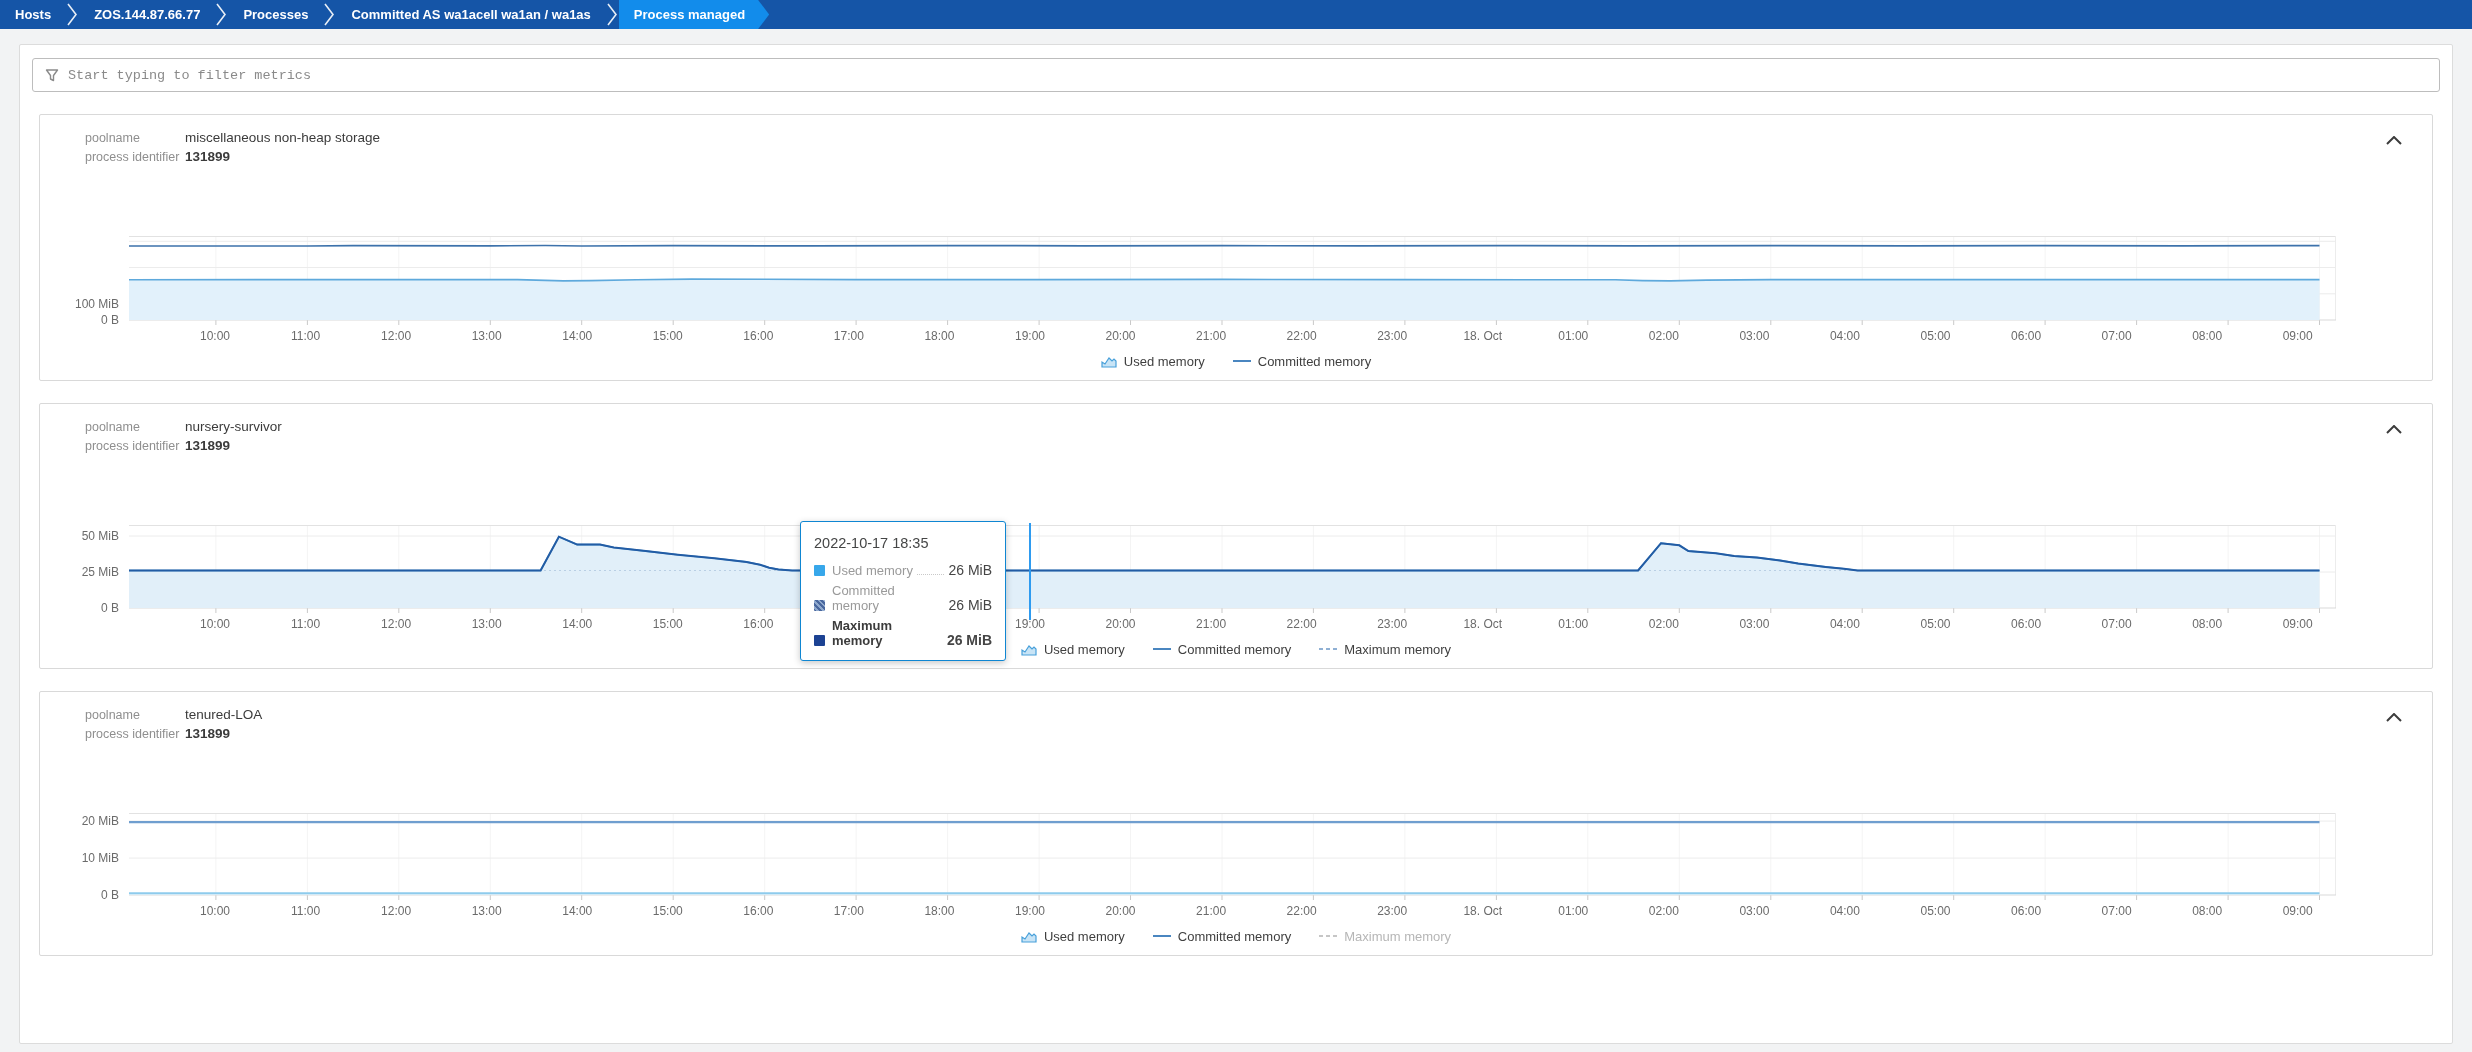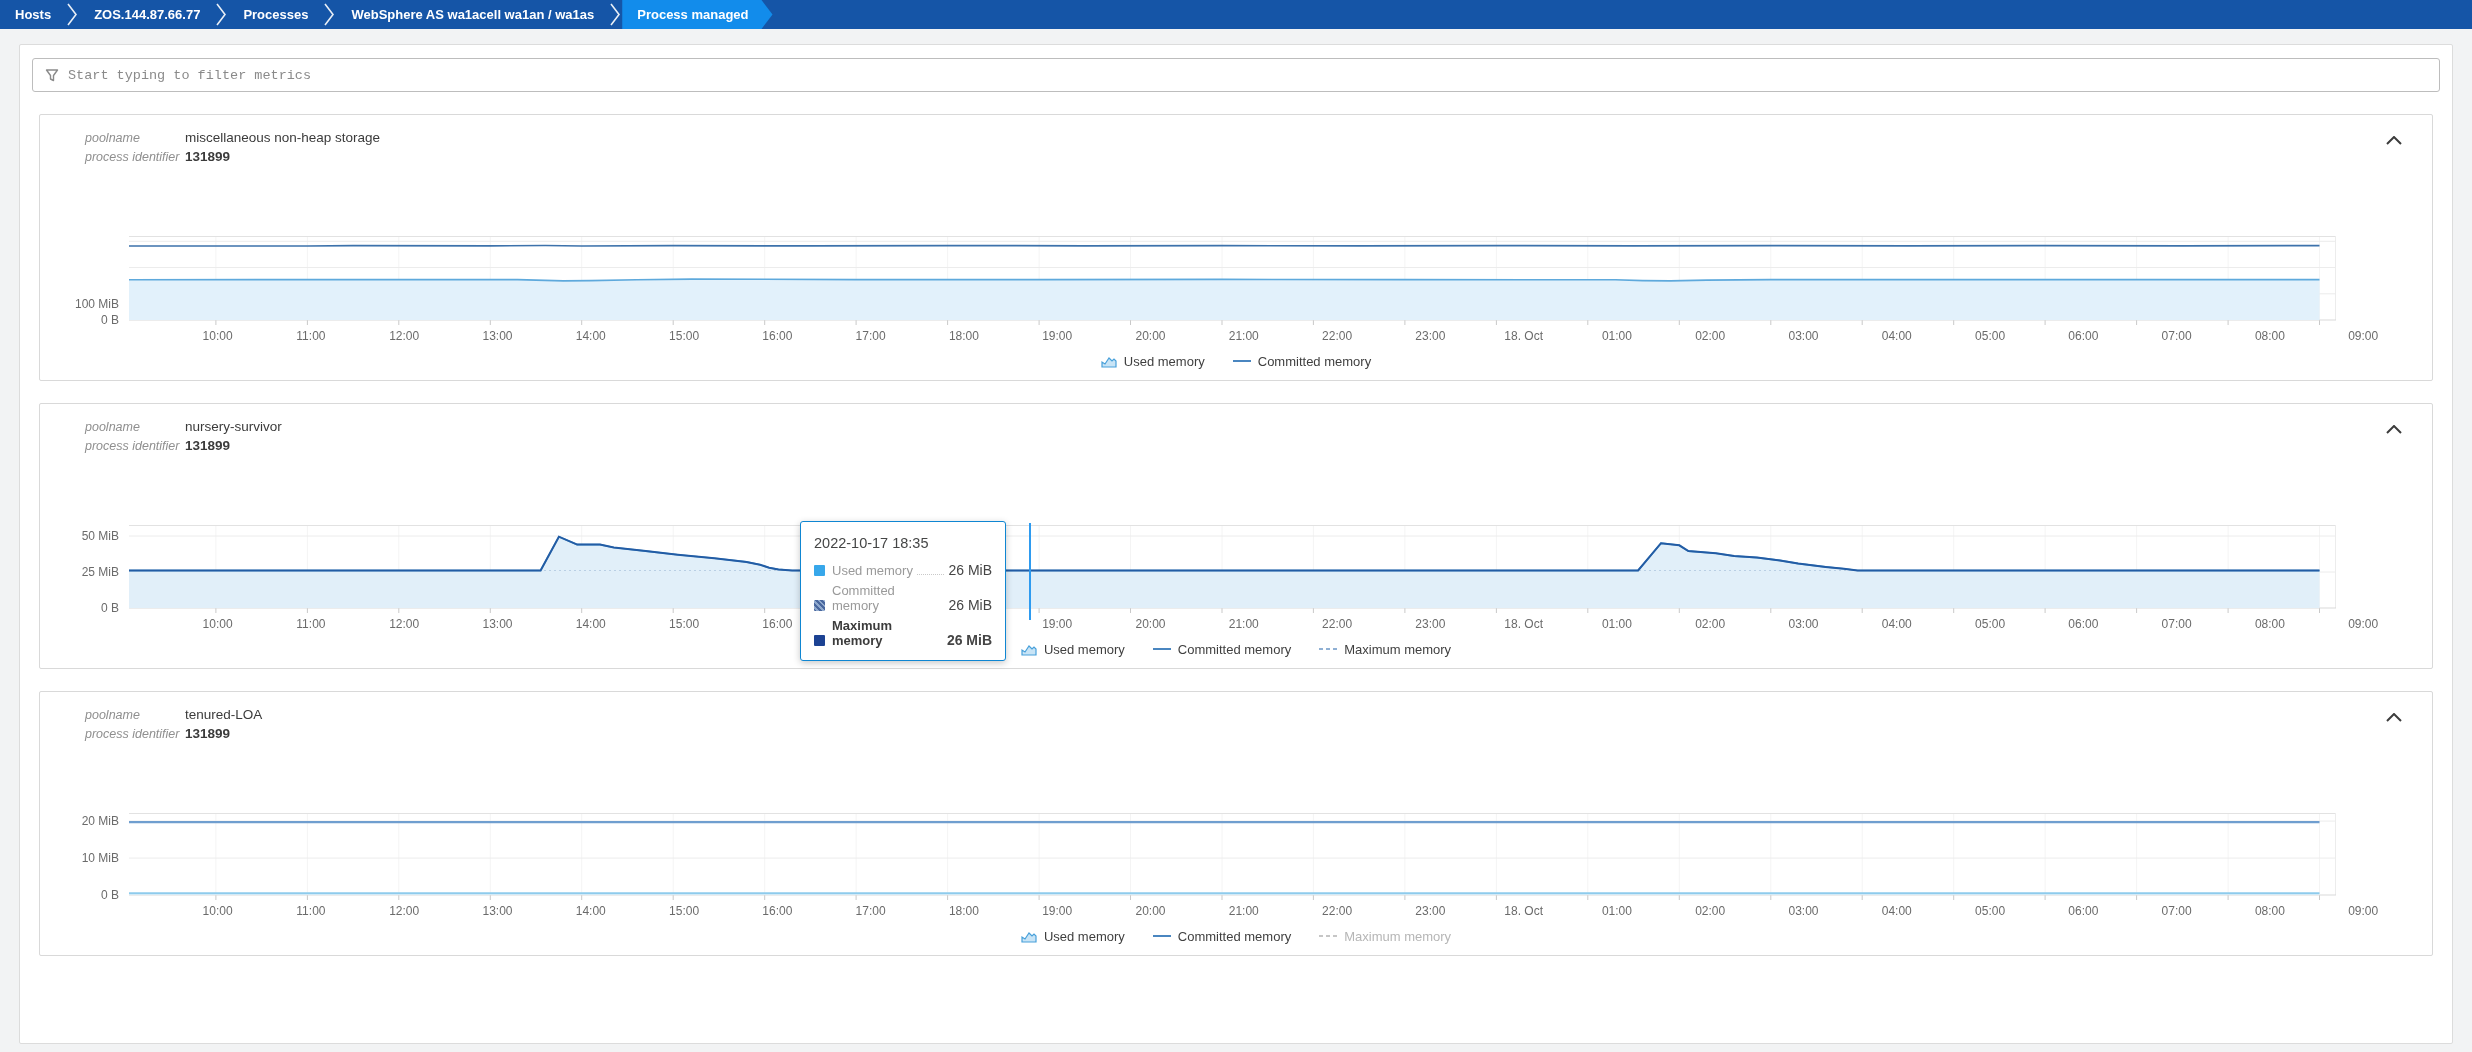--- a/index.html
+++ b/index.html
@@ -29,34 +29,34 @@
     height:34px; border:1px solid #bdbdbd; border-radius:3px; padding:0 12px; background:#fff; }
   .filterbox input { border:none; outline:none; flex:1; font-size:13.5px;
     font-family:Liberation Mono, monospace; color:#454646; }
   .filterbox input::placeholder { color:#8a8a8a; }
 
   
   .card { position:relative; margin:22px 19px 0; border:1px solid #d9d9d9;
     border-radius:2px; background:#fff; padding:13px 6px 10px; }
   .card:first-of-type { margin-top:19px; }
   .cardhead { margin-left:39px; line-height:17px; }
-  .metalabel { display:inline-block; width:100px; font-size:12.5px; color:#8f8f8f;font-style:italic; }
+  .metalabel { display:inline-block; width:100px; font-size:12.5px; color:#8f8f8f; }
   .metavalue { font-size:13.5px; color:#3b3b3b; }
   .metavalue.bold { font-weight:700; }
   .collapse-btn { position:absolute; top:14px; right:26px; background:none; border:none;
     cursor:pointer; padding:4px; }
 
   .chart-row { display:flex; margin-top:70px; }
   .ygutter { position:relative; width:83px; flex:0 0 83px; }
   .ylabel { position:absolute; right:10px; font-size:12px; color:#6b6b6b; white-space:nowrap; }
   .plotwrap { position:relative; flex:1; margin-right:90px; }
   .plotwrap svg { display:block; }
   .hoverline { position:absolute; top:-2px; width:2px; background:#2e9bf0; z-index:4; }
 
-  .xrow { position:relative; height:20px; margin-left:83px; margin-right:46px; }
+  .xrow { position:relative; height:20px; margin-left:83px; margin-right:112px; }
   .xlabel { position:absolute; top:3px; transform:translateX(-50%); font-size:12px;
     color:#6b6b6b; white-space:nowrap; }
 
   .legend { display:flex; justify-content:center; align-items:center; gap:28px;
     margin-top:6px; height:18px; }
   .legenditem { display:flex; align-items:center; gap:7px; font-size:13px;
     color:#3f3f3f; cursor:pointer; }
   .legenditem.disabled { color:#b6b6b6; }
 
   
@@ -86,21 +86,21 @@
       <svg width="13" height="29">
         <polyline points="2,4 10,14.5 2,25" fill="none" stroke="#fff" stroke-width="1.6" opacity="0.9"></polyline>
       </svg>
     </span>
   <div class="crumb">Processes</div>
   <span class="crumbsep">
       <svg width="13" height="29">
         <polyline points="2,4 10,14.5 2,25" fill="none" stroke="#fff" stroke-width="1.6" opacity="0.9"></polyline>
       </svg>
     </span>
-  <div class="crumb">WebSphere AS wa1acell wa1an / wa1as</div>
+  <div class="crumb">Committed AS wa1acell wa1an / wa1as</div>
   <span class="crumbsep">
       <svg width="13" height="29">
         <polyline points="2,4 10,14.5 2,25" fill="none" stroke="#fff" stroke-width="1.6" opacity="0.9"></polyline>
       </svg>
     </span>
   <div class="crumb active">Process managed</div>
 </div>
 
 <div class="panel">
 

